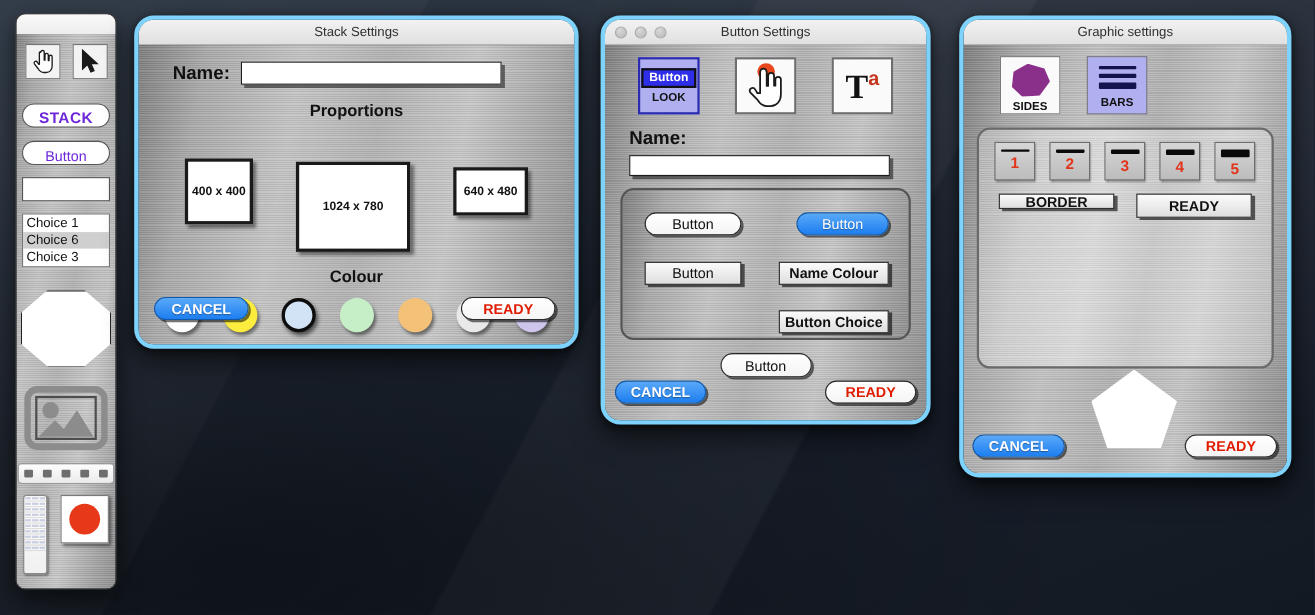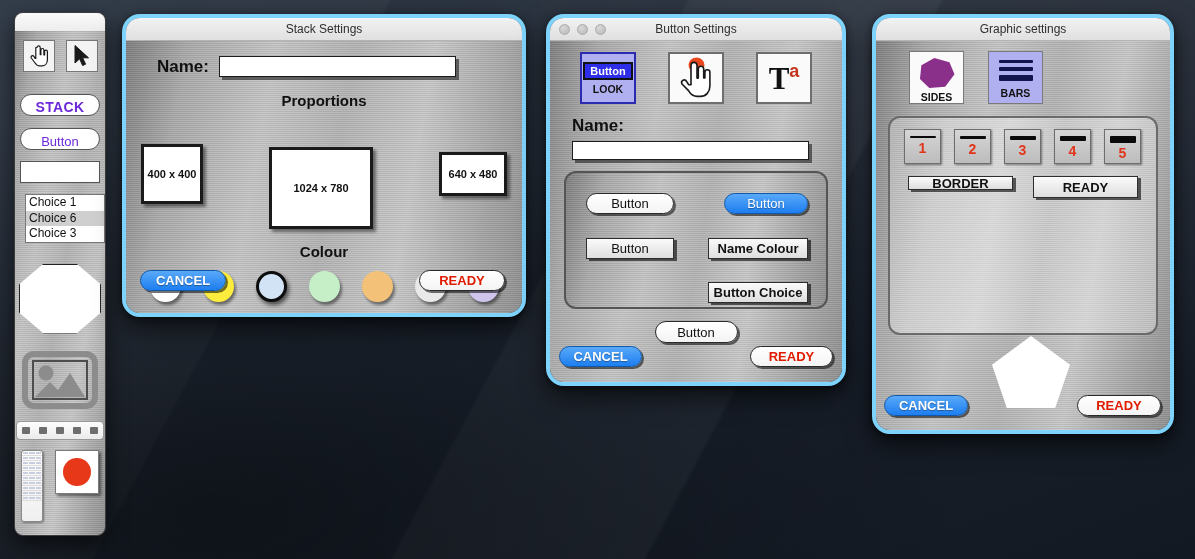--- a/index.html
+++ b/index.html
@@ -232,21 +232,21 @@
       <span>Button</span>
     </div>
   </div>
 
   <div style="display:flex;justify-content:center;margin-top:11px;">
     <div class="sb-pill" style="border-radius:0;background:#fff;">
       <span></span>
     </div>
   </div>
 
-  <div style="display:flex;justify-content:flex-end;margin-top:11px;">
+  <div style="display:flex;justify-content:center;margin-top:11px;">
     <div class="sb-list">
       <div>Choice 1</div>
       <div class="sel">Choice 6</div>
       <div>Choice 3</div>
     </div>
   </div>
 
   <div style="display:flex;justify-content:center;margin-top:21px;">
     <div class="octagon"></div>
   </div>
@@ -337,21 +337,21 @@
 
     <div style="display:flex;align-items:center;margin-top:15px;padding-left:31px;">
       <div class="label-strong">Name:</div>
       <div class="txtfield" style="width:237px;height:21px;margin-left:10px;">
         <span></span>
       </div>
     </div>
 
     <div class="heading" style="text-align:center;margin-top:15px;">Proportions</div>
 
-    <div style="display:flex;align-items:center;justify-content:center;gap:66px;margin-top:10px;">
+    <div style="display:flex;align-items:center;justify-content:center;gap:39px;margin-top:10px;">
       <div class="prop-box" style="width:62px;height:60px;">
         <span>400 x 400</span>
       </div>
       <div class="prop-box" style="width:104px;height:82px;margin-top:28px;">
         <span>1024 x 780</span>
       </div>
       <div class="prop-box" style="width:68px;height:44px;">
         <span>640 x 480</span>
       </div>
     </div>

